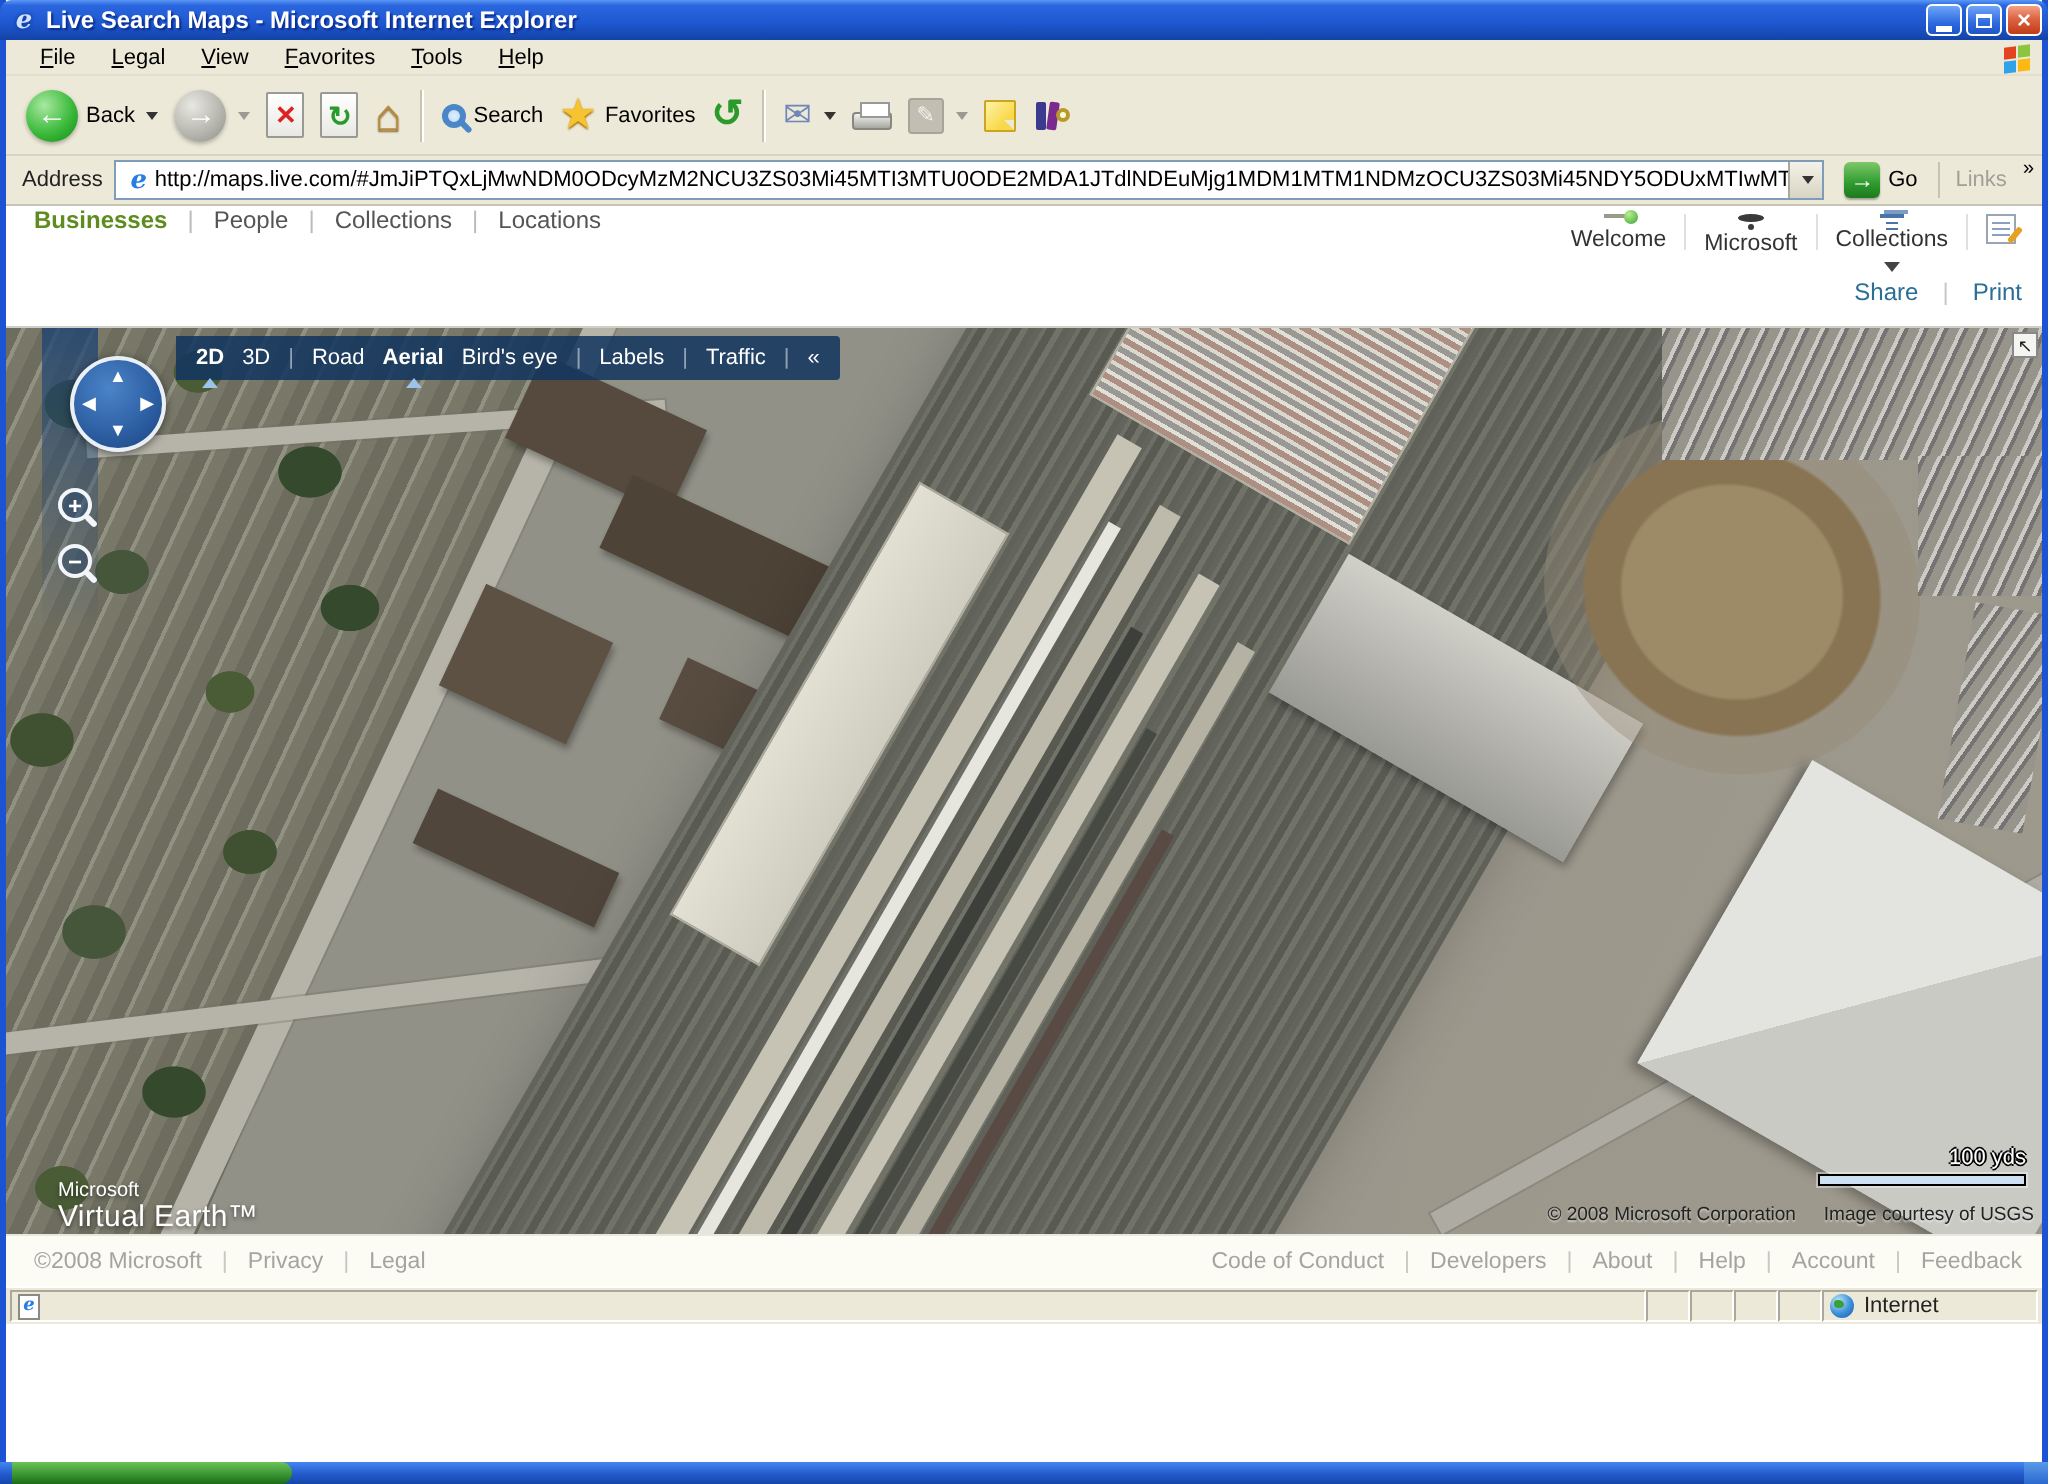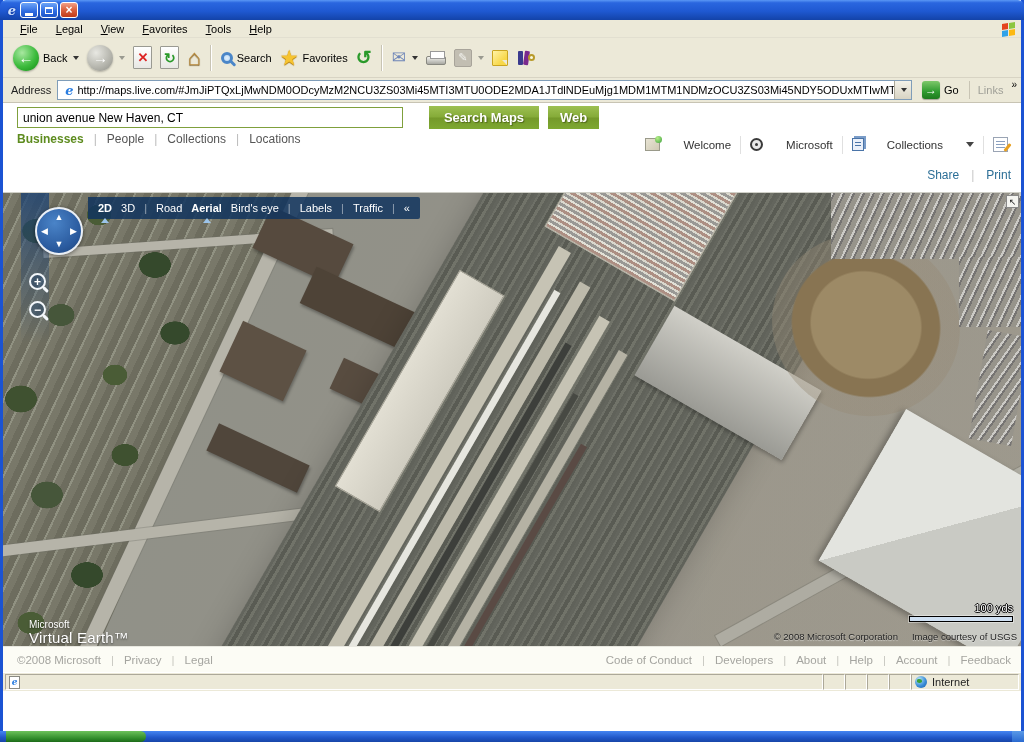--- a/index.html
+++ b/index.html
@@ -85,21 +85,21 @@
   .green-btn { height:23px; border:none; color:#fff; font-weight:bold; font-size:13px; font-family:"Liberation Sans",sans-serif; background:linear-gradient(180deg,#9dc052 0%,#85ab38 48%,#74992a 52%,#7ea831 100%); text-shadow:1px 1px 1px rgba(70,90,20,.8); padding:0 12px; }
   .green-btn.submit { margin-left:26px; min-width:110px; }
   .green-btn.web { margin-left:9px; }
 
   
   .tabs-row { height:25px; background:#fff; display:flex; align-items:flex-start; padding-left:14px; font-size:12px; position:relative; }
   .tab { color:#555; padding:0 10px; }
   .tab.active { color:#5e8c1f; font-weight:bold; padding-left:0; }
   .tab-sep { color:#bbb; }
   .right-actions { position:absolute; right:4px; top:0; height:25px; display:flex; align-items:center; }
-  .ract { display:flex; align-items:center; gap:23px; font-size:11.5px; color:#333; padding:0 9px; height:18px; border-left:1px solid #e0e0e0; }
+  .ract { display:flex; align-items:center; gap:5px; font-size:11.5px; color:#333; padding:0 9px; height:18px; border-left:1px solid #e0e0e0;flex-direction:column; }
   .ract:first-child { border-left:none; }
   .ico-welcome { width:15px; height:13px; background:linear-gradient(135deg,#e8e4d4,#cfc9b4); border:1px solid #9a9a8a; position:relative; }
   .ico-welcome::after { content:""; position:absolute; right:-3px; top:-3px; width:7px; height:7px; border-radius:50%; background:radial-gradient(circle at 35% 30%,#b8f088,#3da03d); }
   .ico-wheel { width:13px; height:13px; border-radius:50%; border:2px solid #3a3a3a; position:relative; background:#e8e8e8; }
   .ico-wheel::after { content:""; position:absolute; left:3px; top:3px; width:3px; height:3px; border-radius:50%; background:#3a3a3a; }
   .ico-coll { width:12px; height:13px; background:#eaf0fa; border:1px solid #4a74a8; box-shadow:2px -2px 0 #7a9cc8; position:relative; }
   .ico-coll::after { content:""; position:absolute; left:2px; top:3px; width:6px; height:1px; background:#4a74a8; box-shadow:0 3px 0 #4a74a8; }
   .ico-scratch { width:15px; height:15px; background:#fff; border:1px solid #9aa4b4; position:relative; }
   .ico-scratch::before { content:""; position:absolute; left:2px; top:3px; width:9px; height:1px; background:#8aa0c0; box-shadow:0 3px 0 #8aa0c0, 0 6px 0 #8aa0c0; }
   .ico-scratch::after { content:""; position:absolute; right:-2px; bottom:-1px; width:3px; height:9px; background:#e8a020; transform:rotate(40deg); border-radius:1px; }
@@ -217,20 +217,21 @@
   .tb-start { position:absolute; left:6px; top:0; width:140px; height:11px; border-radius:0 6px 6px 0; background:linear-gradient(180deg,#6cc25a,#2e8a28 70%,#1e6a1a); }
   .tb-tray { position:absolute; right:0; top:0; width:12px; height:11px; background:linear-gradient(180deg,#5a9ae8,#2a6ad0); }
 </style>
 </head>
 <body>
 
 <div class="window">
 
   <div class="titlebar">
     <span class="ie-e">e</span>
+    <span class="title-text">Live Search Maps - Microsoft Internet Explorer</span>
     <span class="winbtns">
       <span class="winbtn">
           <span class="minbar"></span>
         </span>
       <span class="winbtn">
           <span class="restorebox"></span>
         </span>
       <span class="winbtn close">×</span>
     </span>
   </div>
@@ -318,25 +319,20 @@
     </span>
     <span class="go-btn">
       <span class="go-ico">→</span>
       <span>Go</span>
     </span>
     <span class="links-lbl">Links</span>
     <span class="links-chev">»</span>
   </div>
 
 
-  <div class="search-row">
-    <input class="search-input" type="text" value="union avenue New Haven, CT" style="">
-    <button class="green-btn submit">Search Maps</button>
-    <button class="green-btn web">Web</button>
-  </div>
 
   <div class="tabs-row">
     <span class="tab active">Businesses</span>
     <span class="tab-sep">|</span>
     <span class="tab">People</span>
     <span class="tab-sep">|</span>
     <span class="tab">Collections</span>
     <span class="tab-sep">|</span>
     <span class="tab">Locations</span>
     <span class="right-actions">

